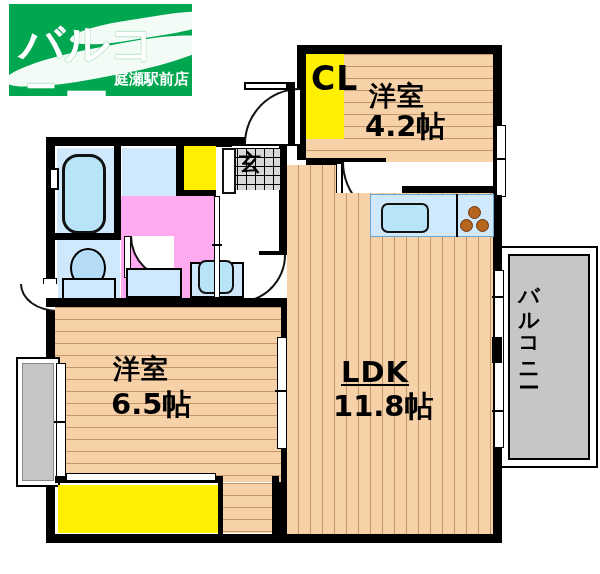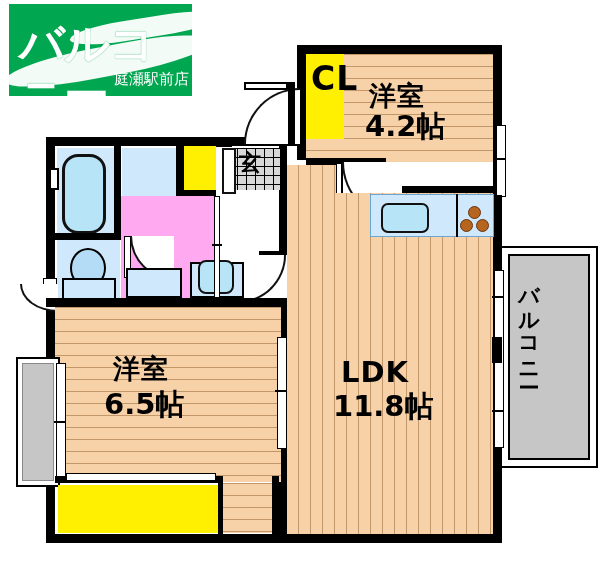--- a/index.html
+++ b/index.html
@@ -12,21 +12,21 @@
   #logo .swoosh1{position:absolute;left:-6px;top:42px;width:210px;height:30px;
         background:#ffffff;transform:rotate(-11deg);opacity:.95;
         border-radius:50%/60%;}
   #logo .swoosh2{position:absolute;left:60px;top:14px;width:150px;height:20px;
         background:#ffffff;transform:rotate(-9deg);border-radius:50%/70%;opacity:.95;}
   #logo .kana{position:absolute;left:10px;top:14px;width:165px;height:52px;
         color:#ffffff;font-size:45px;font-weight:bold;letter-spacing:-1px;
         line-height:52px;font-family:"DejaVu Sans",sans-serif;
         text-shadow:0 0 1px #00a650;}
   #logo .shop{position:absolute;left:96px;top:66px;width:84px;
-        color:#ffffff;font-size:15px;font-weight:normal;line-height:18px;
+        color:#ffffff;font-size:15px;font-weight:bold;line-height:18px;
         font-family:"DejaVu Sans",sans-serif;text-align:right;}
 
   
   #plan{position:absolute;left:0;top:0;width:600px;height:574px;}
 
   .blk{position:absolute;background:#000000;}      
   .floor-h{position:absolute;background:#f7d2a8;}  
   .floor-v{position:absolute;background:#f7d2a8;}  
   .floor-h::before{content:"";position:absolute;inset:0;
       background:repeating-linear-gradient(to bottom,
@@ -41,21 +41,21 @@
   .lblue{position:absolute;background:#cfe8fb;}
   .tub{position:absolute;background:#b8e4f7;border:3px solid #111;border-radius:16px;}
   .outl{position:absolute;border:2px solid #111;}
 
   .lbl{position:absolute;color:#000;font-weight:bold;white-space:nowrap;
        font-family:"DejaVu Sans",sans-serif;line-height:1;}
   .lbl-room{font-size:27px;letter-spacing:1px;}
   .lbl-num{font-size:29px;letter-spacing:0px;}
   .lbl-cl{font-size:33px;letter-spacing:1px;}
   .lbl-wcl{font-size:29px;letter-spacing:1px;}
-  .lbl-ldk{font-size:29px;letter-spacing:1px;}
+  .lbl-ldk{font-size:29px;letter-spacing:1px;text-decoration:underline;}
   .lbl-bal{font-size:21px;writing-mode:vertical-rl;text-orientation:upright;
            letter-spacing:2px;font-weight:bold;}
   .lbl-gen{font-size:22px;}
 
   .door-arc{position:absolute;border:2px solid #111;background:#ffffff;}
   .win{position:absolute;background:#ffffff;border:1px solid #000;}
   .winline{position:absolute;background:#000;}
   .burner{position:absolute;border-radius:50%;background:#b5651d;
           border:1px solid #6b3410;}
   .tile{position:absolute;
@@ -175,21 +175,21 @@
   <div class="tub" style="left:198px;top:260px;width:32px;height:30px;border-width:2px;border-radius:8px;"></div>
 
   <div class="white" style="left:214px;top:196px;width:6px;height:102px;border:1px solid #000;box-sizing:border-box;"></div>
   <div class="winline" style="left:212px;top:244px;width:10px;height:2px;"></div>
 
   <div class="blk" style="left:46px;top:298px;width:241px;height:9px;"></div>
   <div class="blk" style="left:176px;top:146px;width:8px;height:50px;"></div>
 
   <div class="floor-h" style="left:55px;top:307px;width:226px;height:175px;"></div>
   <div class="lbl lbl-room" style="left:113px;top:355px;">洋室</div>
-  <div class="lbl lbl-num" style="left:104px;top:390px;">6.5帖</div>
+  <div class="lbl lbl-num" style="left:111px;top:390px;">6.5帖</div>
 
   <div class="white" style="left:16px;top:357px;width:44px;height:130px;border:2px solid #000;box-sizing:border-box;"></div>
   <div class="gray" style="left:22px;top:363px;width:32px;height:118px;border:1px solid #8a8a8a;box-sizing:border-box;"></div>
   <div class="win" style="left:56px;top:363px;width:8px;height:118px;"></div>
   <div class="winline" style="left:54px;top:421px;width:12px;height:2px;"></div>
 
   <div class="win" style="left:277px;top:337px;width:8px;height:110px;"></div>
   <div class="winline" style="left:275px;top:390px;width:12px;height:2px;"></div>
 
   <div class="blk" style="left:55px;top:476px;width:166px;height:7px;"></div>

